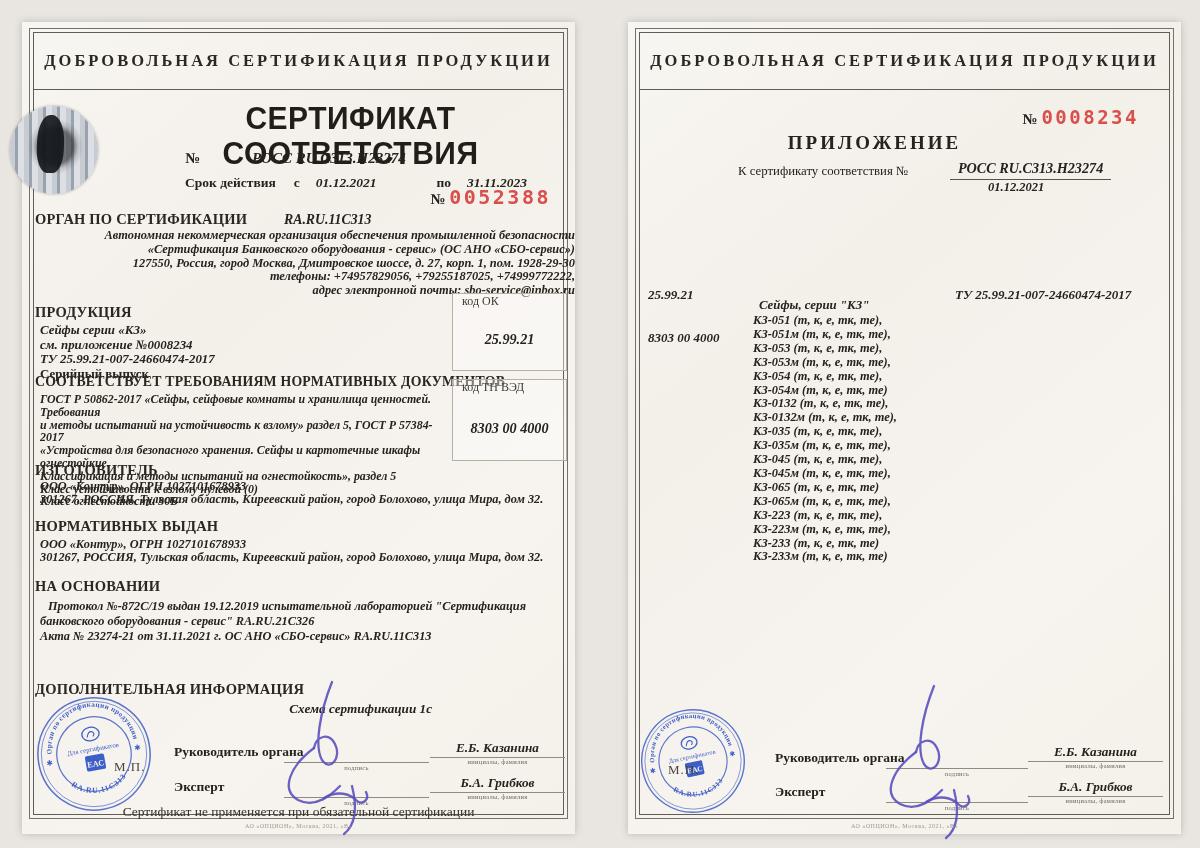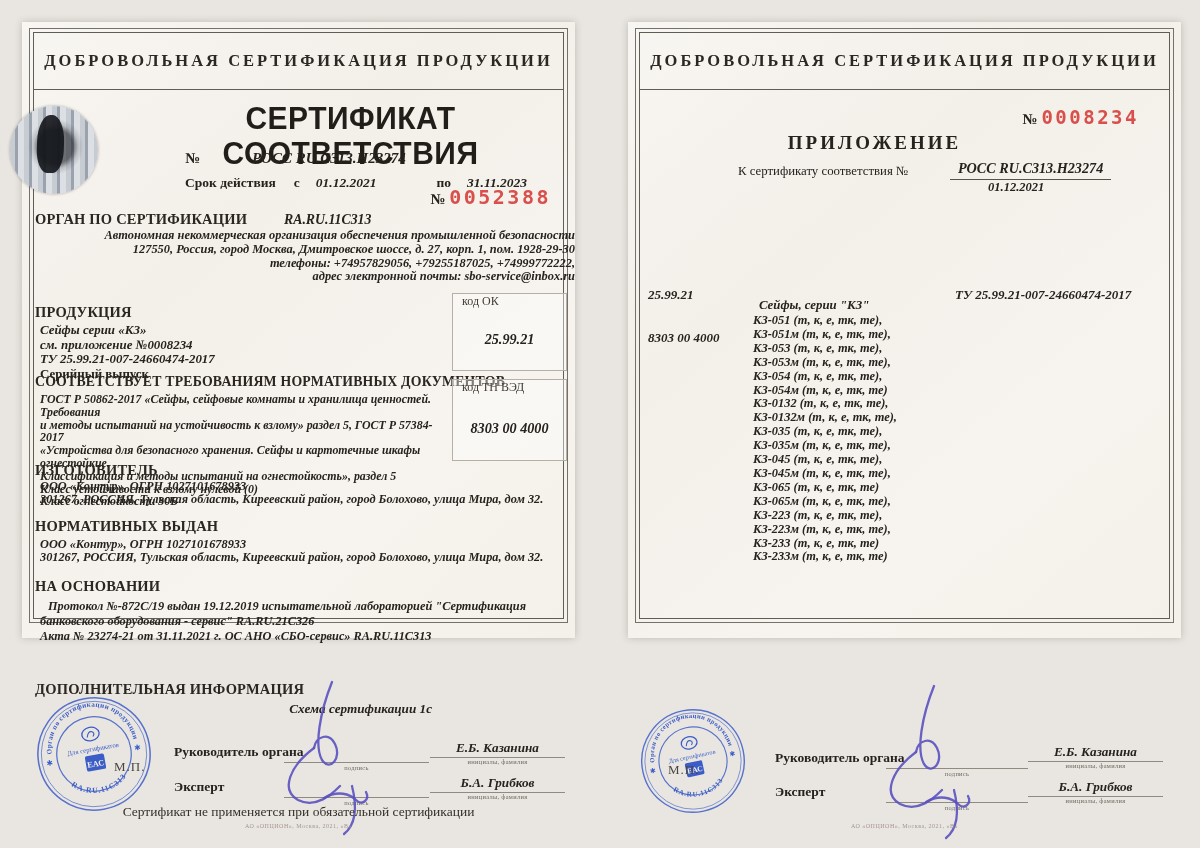--- a/index.html
+++ b/index.html
@@ -2,21 +2,21 @@
 <html><head>
 <meta charset="utf-8">
 <style>
   html,body{margin:0;padding:0;}
   body{
     width:1200px;height:848px;position:relative;overflow:hidden;
     background:#e9e6e1;
     font-family:"Liberation Serif", serif;color:#26221d;
   }
   .page{
-    position:absolute;top:22px;width:553px;height:616px;
+    position:absolute;top:22px;width:553px;height:812px;
     background:linear-gradient(140deg,#f8f6f2 0%,#f3efe9 35%,#f7f3ee 70%,#f4f1ea 100%);
     box-shadow:0 0 7px rgba(60,50,40,.25);
   }
   #page-left{left:22px;} #page-right{left:628px;}
   .frame-outer{position:absolute;left:7px;right:7px;top:6px;bottom:15px;border:1px solid #74716a;pointer-events:none;}
   .frame-inner{position:absolute;left:11px;right:11px;top:10px;bottom:19px;border:1.4px solid #605d55;pointer-events:none;}
   .band{
     position:absolute;left:11px;right:11px;top:10px;height:57px;border-bottom:1.4px solid #605d55;
     display:flex;align-items:center;justify-content:center;
     font-weight:bold;font-size:16.5px;letter-spacing:3px;color:#2b2722;
@@ -94,20 +94,21 @@
 
   <div class="abs" style="right:24px;top:163px;">
     <span class="nosign">№</span>
     <span class="redno">0052388</span>
   </div>
 
   <div class="abs head" style="left:13px;top:189px;">ОРГАН ПО СЕРТИФИКАЦИИ</div>
   <div class="abs ib" style="left:262px;top:190px;font-size:13.8px;">RA.RU.11С313</div>
   <div class="abs center-par" style="left:0;top:207px;">
     <div>Автономная некоммерческая организация обеспечения промышленной безопасности</div>
+    <div>«Сертификация Банковского оборудования - сервис» (ОС АНО «СБО-сервис»)</div>
     <div>127550, Россия, город Москва, Дмитровское шоссе, д. 27, корп. 1, пом. 1928-29-30</div>
     <div>телефоны: +74957829056, +79255187025, +74999772222,</div>
     <div>адрес электронной почты: sbo-service@inbox.ru</div>
   </div>
 
   <div class="abs head" style="left:13px;top:282px;">ПРОДУКЦИЯ</div>
   <div class="abs leftlines" style="left:18px;top:301px;">
     <div>Сейфы серии «КЗ»</div>
     <div>см. приложение №0008234</div>
     <div>ТУ 25.99.21-007-24660474-2017</div>

